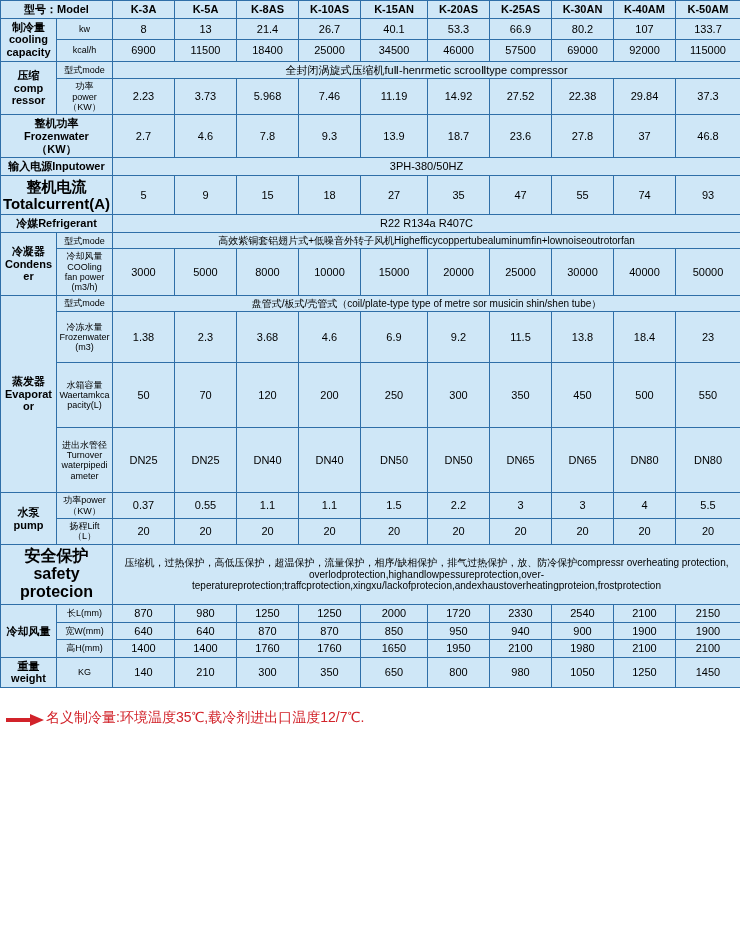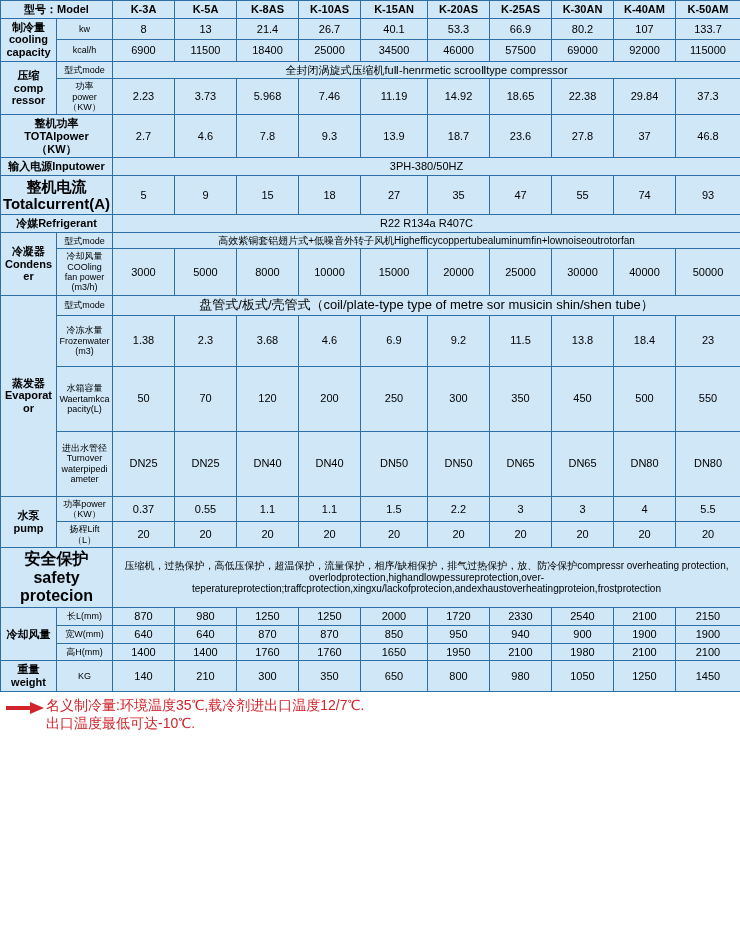--- a/index.html
+++ b/index.html
@@ -40,21 +40,21 @@
   }
   td.val{
     background:#cfe7f7;
     font-size:11px;
   }
   td.wide{
     background:#cfe7f7;
     font-size:11px;
   }
   .footer{
-    padding:4px 0 0 6px;
+    padding:20px 0 0 6px;
   }
   .footer-row{
     display:flex;
     align-items:flex-start;
   }
   .arrow{
     width:40px;
     flex:0 0 40px;
     padding-top:5px;
   }
@@ -142,29 +142,29 @@
     <tr>
       <td class="lbl2" style="white-space:pre-line">功率
 power
 （KW）</td>
       <td class="val">2.23</td>
       <td class="val">3.73</td>
       <td class="val">5.968</td>
       <td class="val">7.46</td>
       <td class="val">11.19</td>
       <td class="val">14.92</td>
-      <td class="val">18.65</td>
+      <td class="val">27.52</td>
       <td class="val">22.38</td>
       <td class="val">29.84</td>
       <td class="val">37.3</td>
     </tr>
 
     <tr>
       <td class="lbl1" colspan="2" style="white-space:pre-line">整机功率
-TOTAlpower
+Frozenwater
 （KW）</td>
       <td class="val">2.7</td>
       <td class="val">4.6</td>
       <td class="val">7.8</td>
       <td class="val">9.3</td>
       <td class="val">13.9</td>
       <td class="val">18.7</td>
       <td class="val">23.6</td>
       <td class="val">27.8</td>
       <td class="val">37</td>
@@ -217,21 +217,21 @@
       <td class="val">25000</td>
       <td class="val">30000</td>
       <td class="val">40000</td>
       <td class="val">50000</td>
     </tr>
 
     <tr>
       <td class="lbl1" rowspan="4" style="white-space:pre-line">蒸发器
 Evaporator</td>
       <td class="lbl2">型式mode</td>
-      <td class="wide" colspan="10" style="font-size:13px">盘管式/板式/壳管式（coil/plate-type type of metre sor musicin shin/shen tube）</td>
+      <td class="wide" colspan="10" style="font-size:10px">盘管式/板式/壳管式（coil/plate-type type of metre sor musicin shin/shen tube）</td>
     </tr>
 
     <tr>
       <td class="lbl2" style="white-space:pre-line;height:46px">冷冻水量
 Frozenwater (m3)</td>
       <td class="val">1.38</td>
       <td class="val">2.3</td>
       <td class="val">3.68</td>
       <td class="val">4.6</td>
       <td class="val">6.9</td>
@@ -374,16 +374,15 @@
 <div class="footer">
   <div class="footer-row">
     <div class="arrow">
       <svg width="38" height="14" viewBox="0 0 38 14">
         <rect x="0" y="5" width="26" height="4" fill="#d2232a"></rect>
         <polygon points="24,1 38,7 24,13" fill="#d2232a"></polygon>
       </svg>
     </div>
     <div class="footer-text">
       <div>名义制冷量:环境温度35℃,载冷剂进出口温度12/7℃.</div>
-      <div>出口温度最低可达-10℃.</div>
     </div>
   </div>
 </div>
 
 </body></html>

